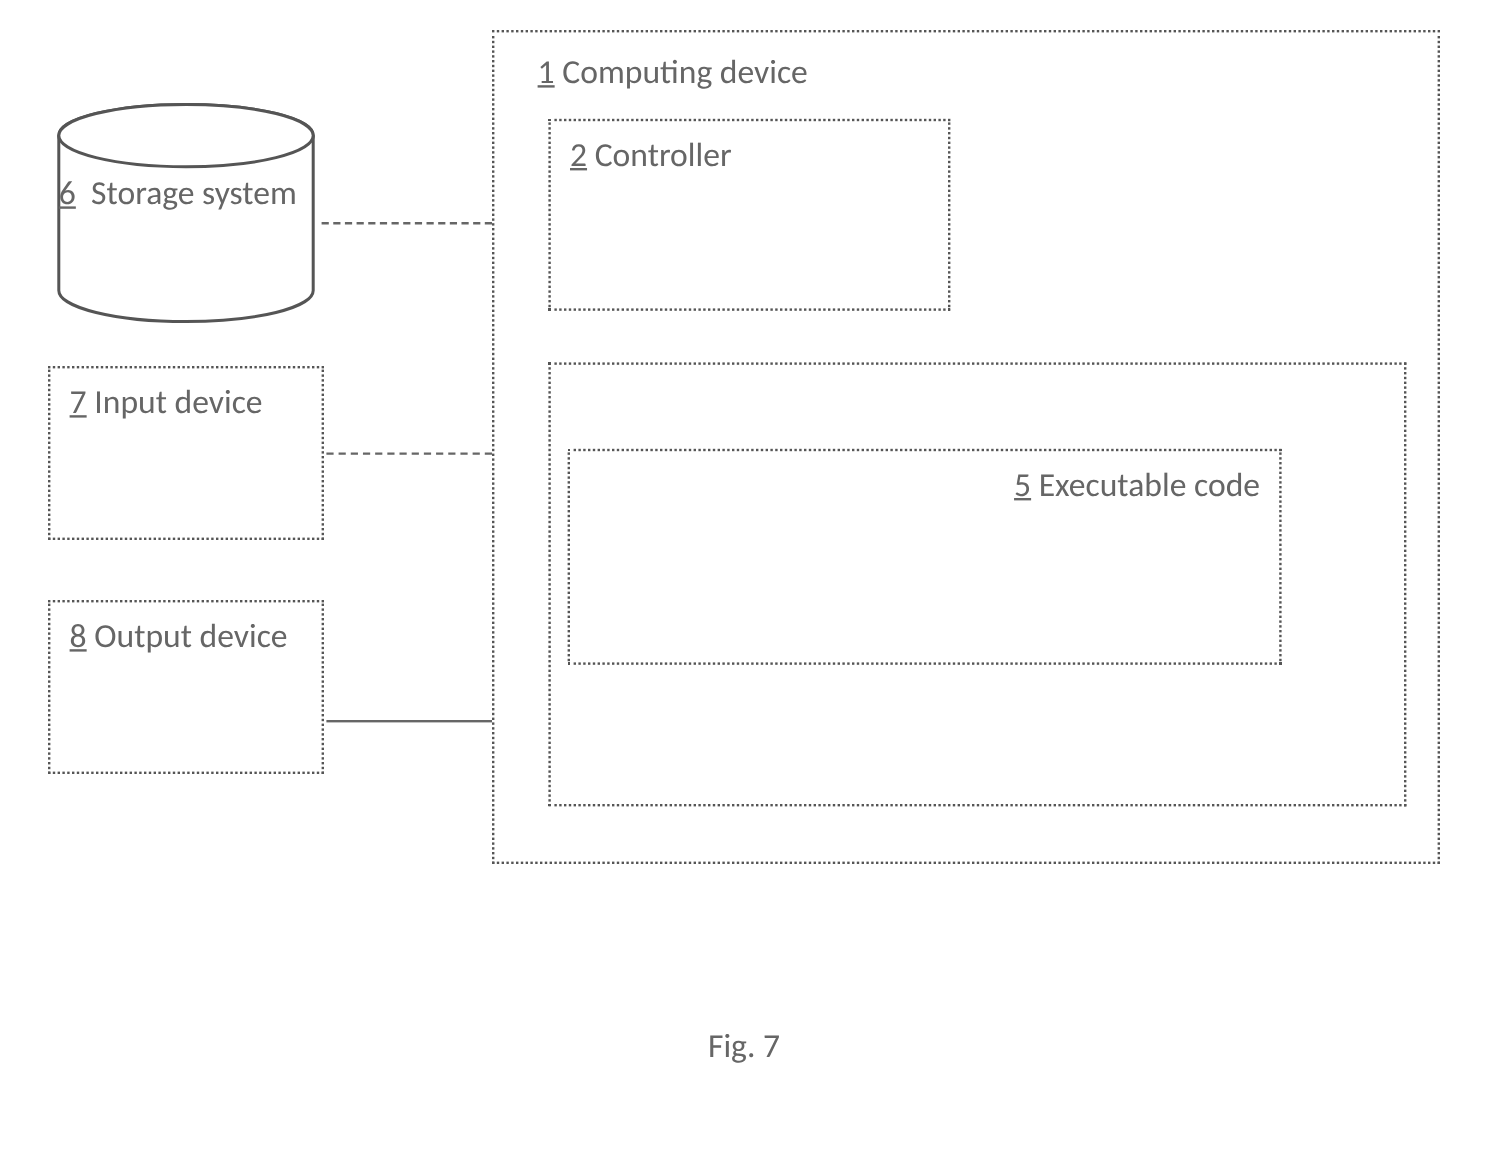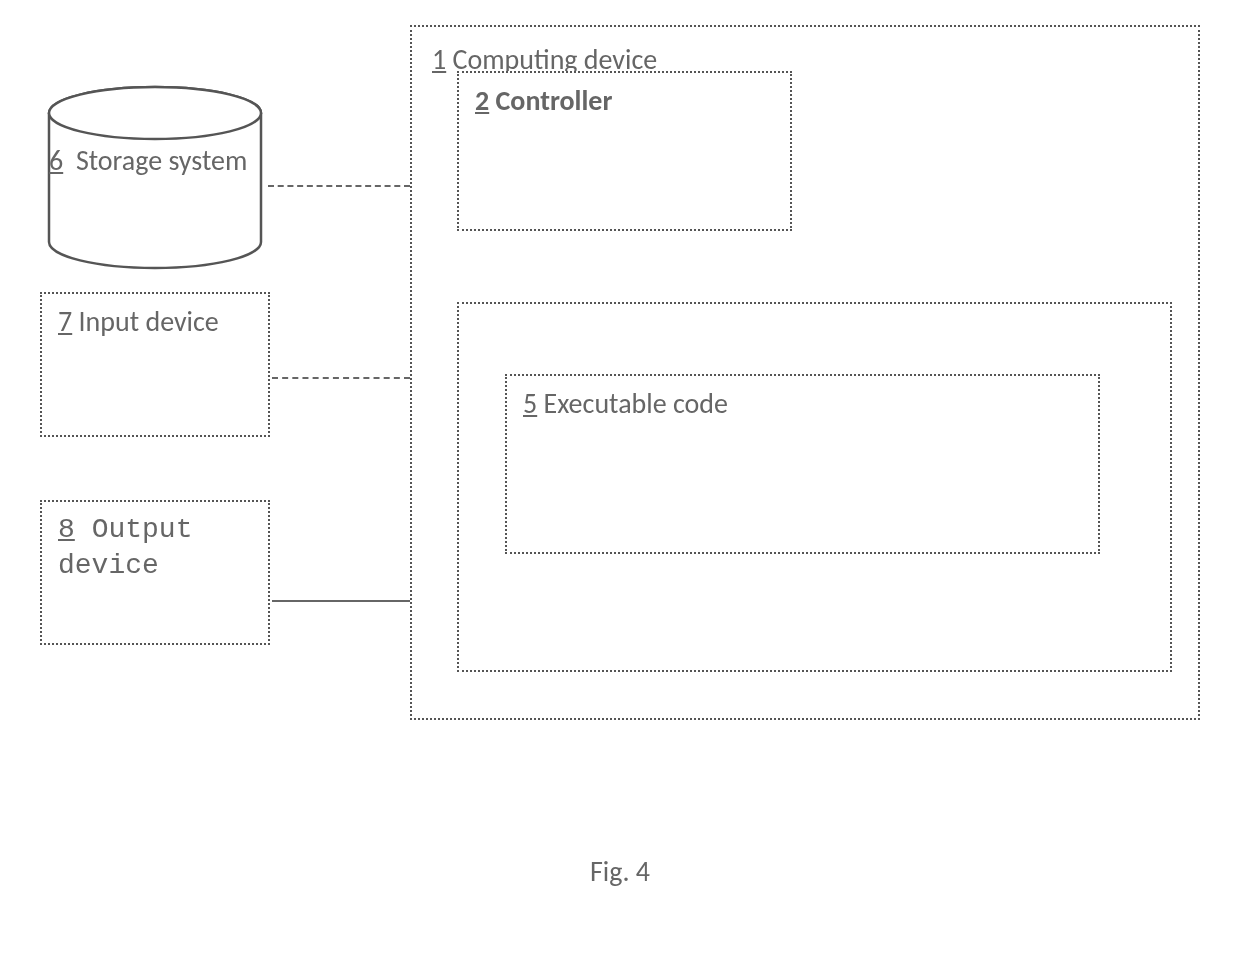--- a/index.html
+++ b/index.html
@@ -66,43 +66,43 @@
   <svg viewBox="0 0 220 185">
     <ellipse cx="110" cy="28" rx="106" ry="26" fill="#fff" stroke="#555" stroke-width="2.5"></ellipse>
     <path d="M 4 28 L 4 157 A 106 26 0 0 0 216 157 L 216 28" fill="#fff" stroke="#555" stroke-width="2.5"></path>
     <ellipse cx="110" cy="28" rx="106" ry="26" fill="#fff" stroke="#555" stroke-width="2.5"></ellipse>
   </svg>
   <div class="cylinder-label">
     <span class="num">6</span>&nbsp;&nbsp;<span>Storage system</span>
   </div>
 </div>
 
-<div class="box" style="left:40px; top:292px; width:230px; height:145px;">
+<div class="box" style="left:40px; top:305px; width:230px; height:145px;">
   <span class="num">7</span> <span>Input device</span>
 </div>
 
-<div class="box" style="left:40px; top:500px; width:230px; height:145px; line-height:1.3;font-family:Liberation Mono, monospace;">
+<div class="box" style="left:40px; top:500px; width:230px; height:145px; line-height:1.3;">
   <span class="num">8</span> <span>Output device</span>
 </div>
 
 <div class="box" style="left:410px; top:25px; width:790px; height:695px; padding:15px 30px;">
-  <div style="position:absolute; left:20px; top:15px;">
+  <div style="position:absolute; left:36px; top:15px;">
     <span class="num">1</span> <span>Computing device</span>
   </div>
 
-  <div class="box" style="left:45px; top:44px; width:335px; height:160px;font-weight:bold;">
+  <div class="box" style="left:45px; top:72px; width:335px; height:160px;">
     <span class="num">2</span> <span>Controller</span>
   </div>
 
 
   <div class="box" style="left:45px; top:275px; width:715px; height:370px;">
 
-    <div class="box" style="left:46px; top:70px; width:595px; height:180px;">
+    <div class="box" style="left:14px; top:70px; width:595px; height:180px;text-align:right;">
       <span class="num">5</span> <span>Executable code</span>
     </div>
   </div>
 </div>
 
 <div class="connector" style="left:268px; top:185px; width:142px;"></div>
 <div class="connector" style="left:272px; top:377px; width:138px;"></div>
 <div class="connector-solid" style="left:272px; top:600px; width:138px;"></div>
 
-<div class="caption">Fig. 4</div>
+<div class="caption">Fig. 7</div>
 
 </body></html>

